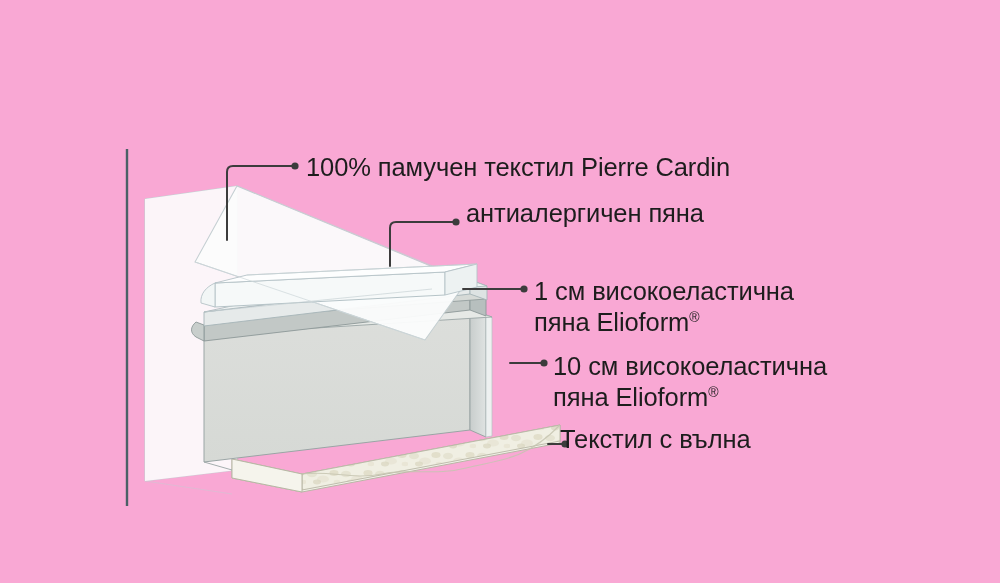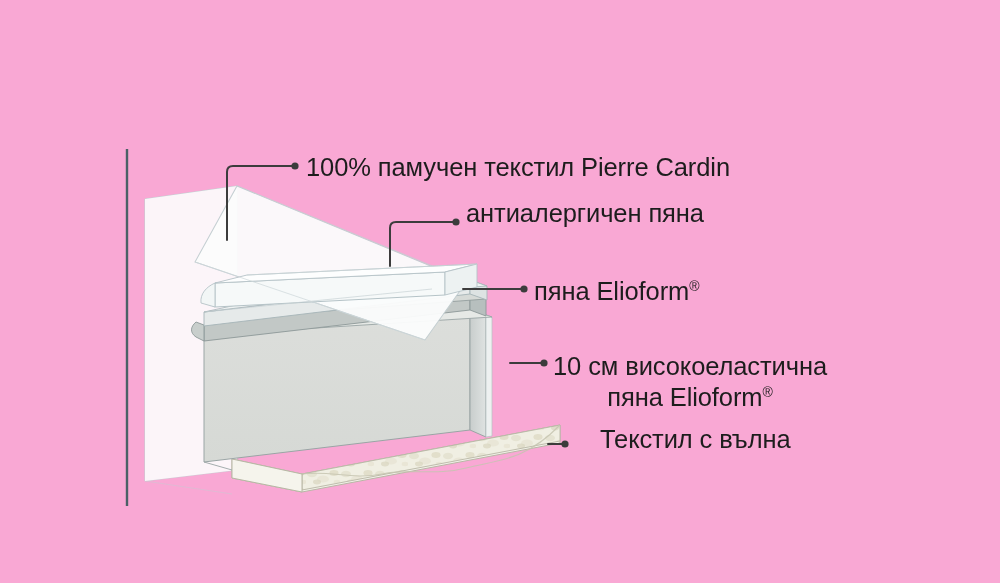--- a/index.html
+++ b/index.html
@@ -35,22 +35,22 @@
     font-family: "Liberation Sans", sans-serif;
   }
   .label .sup {
     font-size: 14px;
     vertical-align: super;
     line-height: 0;
   }
   #label-cotton   { left: 306px; top: 152px; }
   #label-thermo   { left: 466px; top: 198px; }
   #label-foam1    { left: 534px; top: 276px; }
-  #label-foam10   { left: 553px; top: 351px; text-align: center; }
-  #label-wool     { left: 600px; top: 424px; }
+  #label-foam10   { left: 553px; top: 351px; }
+  #label-wool     { left: 560px; top: 424px; }
 </style>
 </head>
 <body>
 
 <div id="stage">
 
   <svg id="diagram-svg" viewBox="0 0 1000 583">
     <defs>
 
       <pattern id="woolTex" x="0" y="0" width="34" height="18" patternUnits="userSpaceOnUse">
@@ -168,20 +168,21 @@
 
   <div class="label" id="label-cotton">
     <div>100% памучен текстил Pierre Cardin</div>
   </div>
 
   <div class="label" id="label-thermo">
     <div>антиалергичен пяна</div>
   </div>
 
   <div class="label" id="label-foam1">
+    <div>1 см високоеластична</div>
     <div><span>пяна Elioform</span><span class="sup">®</span></div>
   </div>
 
   <div class="label" id="label-foam10">
     <div>10 см високоеластична</div>
     <div><span>пяна Elioform</span><span class="sup">®</span></div>
   </div>
 
   <div class="label" id="label-wool">
     <div>Текстил с вълна</div>

